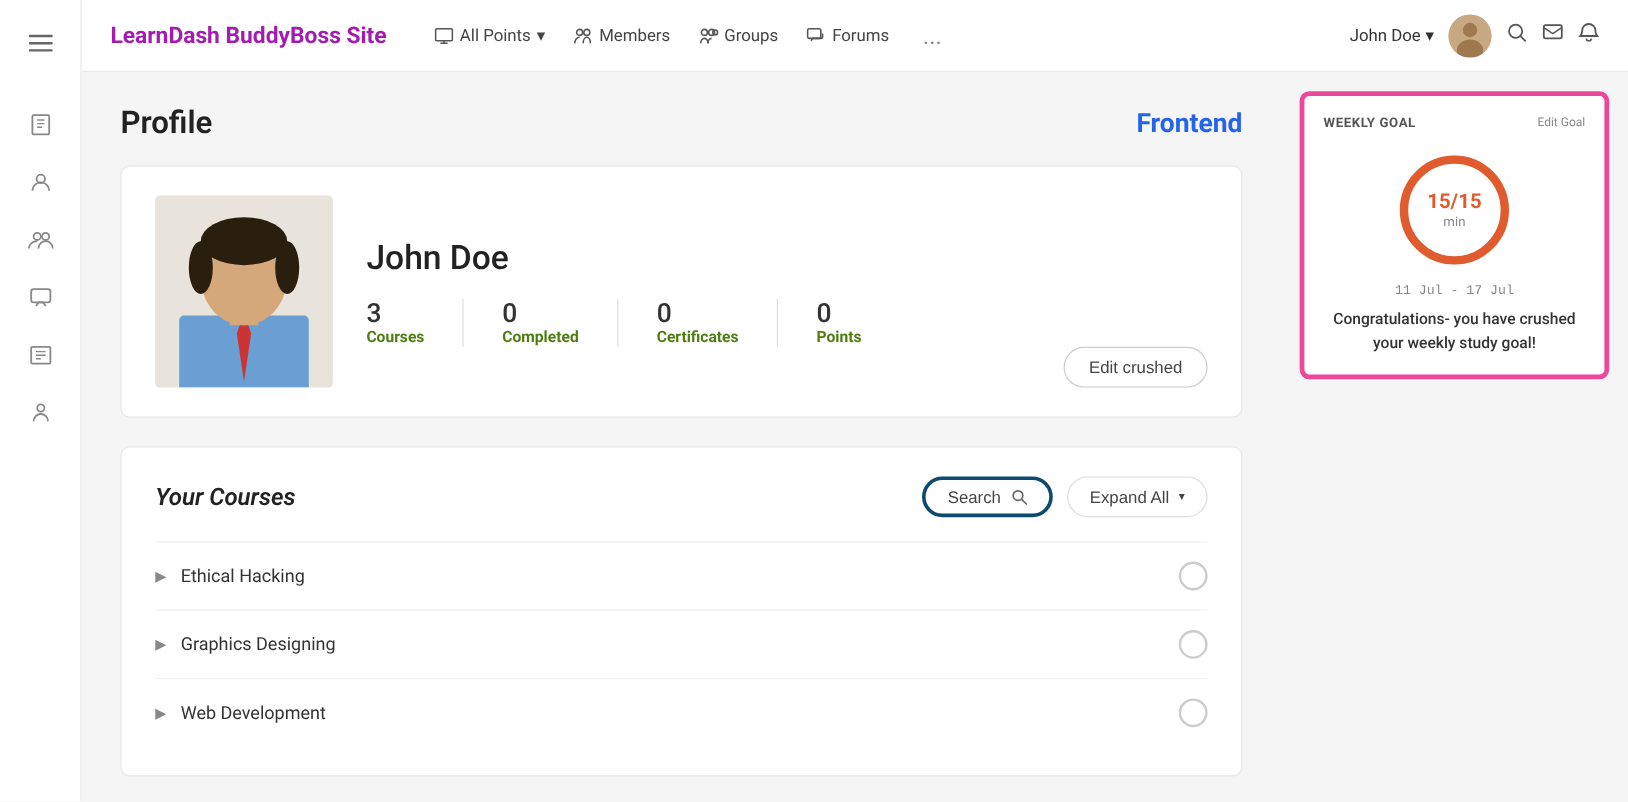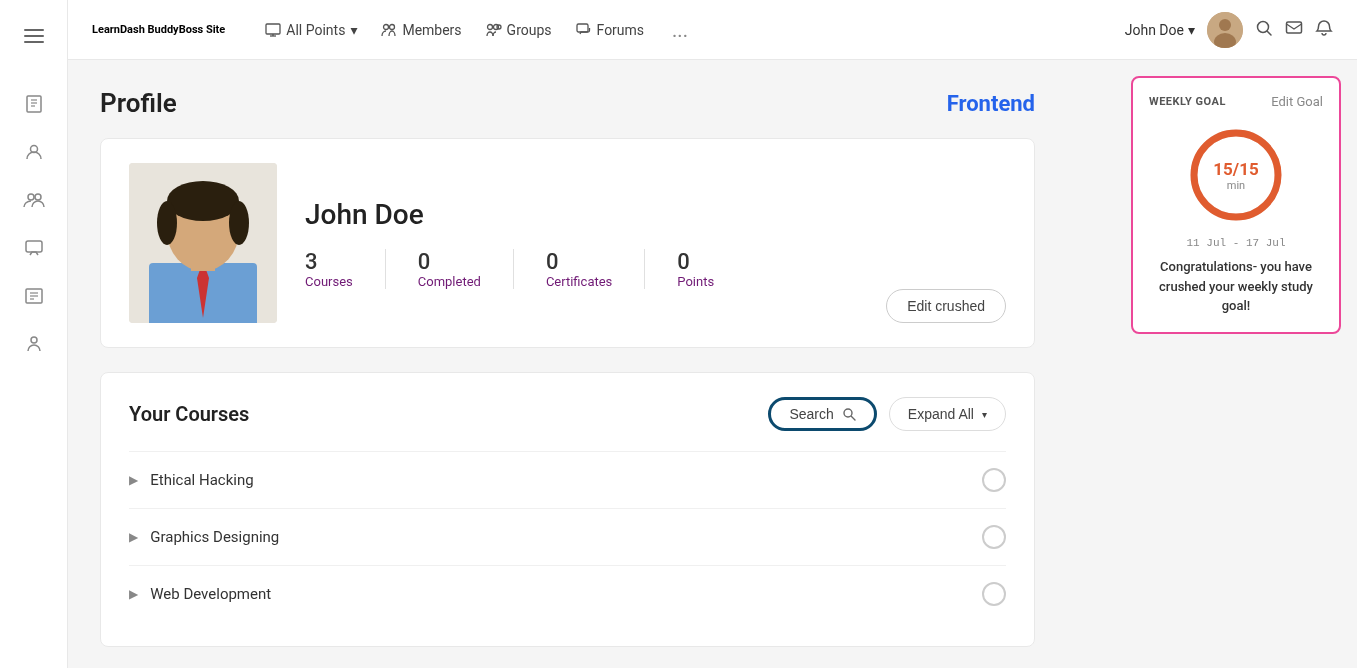--- a/index.html
+++ b/index.html
@@ -40,23 +40,23 @@
       background: #fff;
       border-bottom: 1px solid #e8e8e8;
       display: flex;
       align-items: center;
       padding: 0 24px;
       height: 60px;
       gap: 24px;
       flex-shrink: 0;
     }
     .brand {
-      font-size: 11px;
+      font-size: 19px;
       font-weight: 700;
-      color: #000000;
+      color: #a21caf;
       white-space: nowrap;
       margin-right: 16px;
     }
     .nav-item {
       display: flex;
       align-items: center;
       gap: 5px;
       font-size: 14px;
       color: #444;
       cursor: pointer;
@@ -153,21 +153,22 @@
       margin-right: 32px;
     }
     .stat-item:last-child { border-right: none; margin-right: 0; }
     .stat-number {
       font-size: 22px;
       font-weight: 500;
       color: #333;
     }
     .stat-label {
       font-size: 13px;
-      color: #701a75;
+      color: #4d7c0f;
+      font-weight: bold;
     }
     .edit-profile-btn {
       margin-left: auto;
       border: 1px solid #ccc;
       background: #fff;
       border-radius: 20px;
       padding: 8px 20px;
       font-size: 14px;
       color: #444;
       cursor: pointer;
@@ -184,20 +185,21 @@
     .courses-header {
       display: flex;
       align-items: center;
       justify-content: space-between;
       margin-bottom: 20px;
     }
     .courses-title {
       font-size: 20px;
       font-weight: 600;
       color: #222;
+      font-style: italic;
     }
     .courses-actions { display: flex; gap: 12px; }
     .search-btn {
       display: flex;
       align-items: center;
       gap: 8px;
       border: 3px solid #0c4a6e;
       border-radius: 24px;
       padding: 4px 18px;
       font-size: 14px;
@@ -247,40 +249,39 @@
 
     
     .right-panel {
       width: 290px;
       flex-shrink: 0;
       padding: 16px 16px;
       overflow-y: auto;
     }
     .weekly-goal-card {
       background: #fff;
-      border: 2px solid #ec4899;
+      border: 4px solid #ec4899;
       border-radius: 8px;
       padding: 16px;
-      margin-left: 48px;
     }
     .weekly-goal-header {
       display: flex;
       align-items: center;
       justify-content: space-between;
       margin-bottom: 16px;
     }
     .weekly-goal-title {
       font-size: 11px;
       font-weight: 700;
       color: #555;
       letter-spacing: 0.5px;
       text-transform: uppercase;
     }
     .edit-goal-link {
-      font-size: 13px;
+      font-size: 10px;
       color: #888;
       cursor: pointer;
       text-decoration: none;
     }
     .goal-circle-container {
       display: flex;
       justify-content: center;
       align-items: center;
       margin-bottom: 12px;
     }

